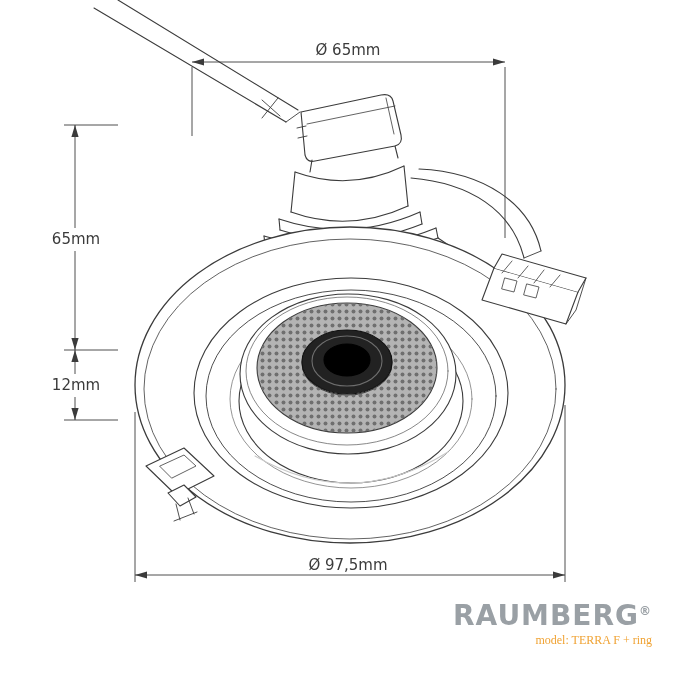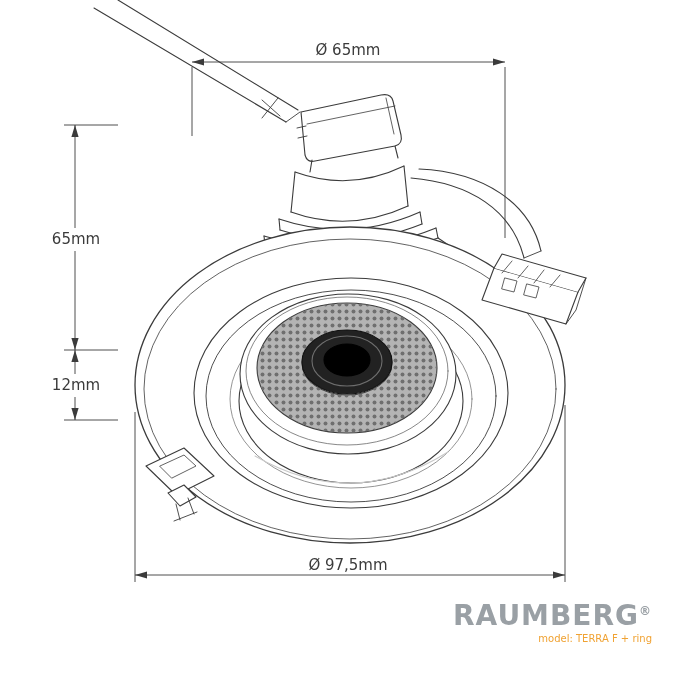--- a/index.html
+++ b/index.html
@@ -18,21 +18,21 @@
   .canvas svg{position:absolute;inset:0;color:var(--line);}
   .dim-label{font-size:15px;fill:currentColor;}
   .brand{
     position:absolute;top:601px;right:48px;text-align:right;
   }
   .brand-name{
     font-size:28px;font-weight:bold;color:var(--brand-gray);
     letter-spacing:1px;line-height:1.1;
   }
   .brand-name sup{font-size:12px;font-weight:bold;}
-  .brand-model{font-size:10px;color:var(--model-orange);margin-top:1px;}
+  .brand-model{font-size:12px;color:var(--model-orange);margin-top:1px;font-family:Liberation Serif, serif;}
 </style>
 </head>
 <body>
 
 <div class="canvas">
 
   <svg viewBox="0 0 700 700" width="700" height="700">
     <defs>
       <pattern id="dots" width="7" height="7" patternUnits="userSpaceOnUse">
         <circle cx="3.5" cy="3.5" r="2" fill="#6f6f6f"></circle>

